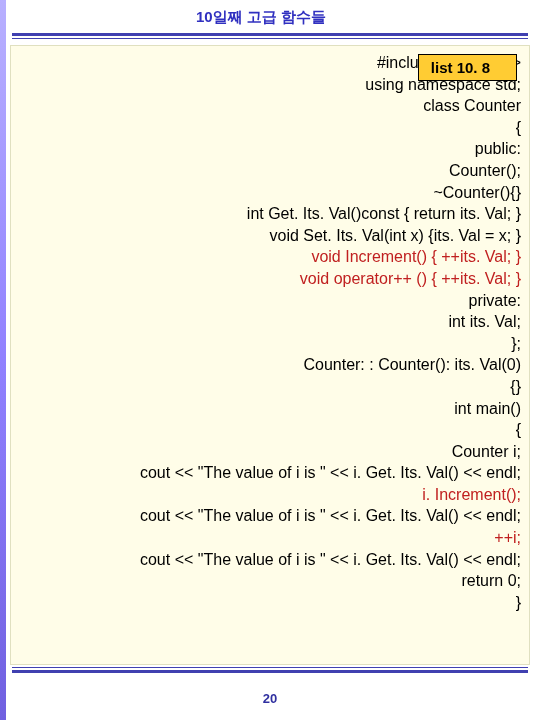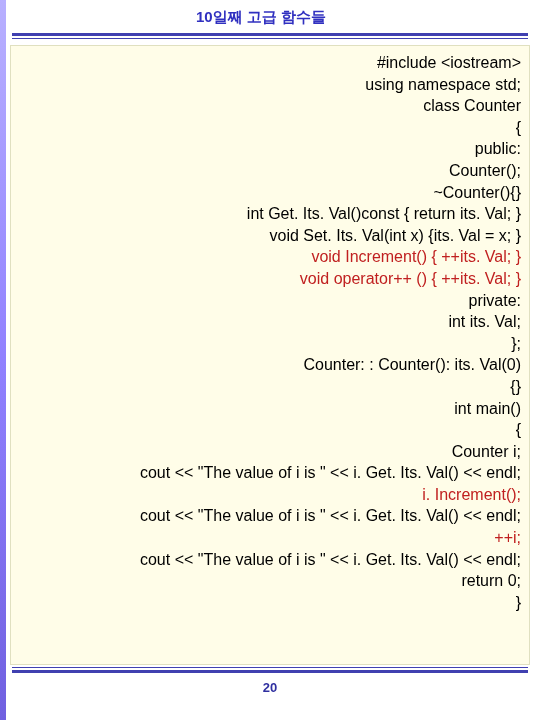--- a/index.html
+++ b/index.html
@@ -77,38 +77,41 @@
     white-space: pre;
     color: #000;
     text-align: right;
   }
   .code .hl { color: #c02020; }
   .page-num {
     text-align: center;
     font-size: 13px;
     color: #3030a0;
     font-weight: bold;
-    padding-top: 7px;
+    padding-top: 18px;
   }
 </style>
 </head>
 <body>
 
 <div class="left-stripe"></div>
 
 <div class="header">
   <span class="header-title">10일째 고급 함수들</span>
 </div>
 
 <div class="divider">
   <div class="thick"></div>
     <div class="thin"></div>
 </div>
 
 <div class="slide-body">
+  <div class="list-badge">
+    <span>list 10. 8</span>
+  </div>
   <div class="code"><span>#include &lt;iostream&gt;</span>
 <span>using namespace std;</span>
 <span>class Counter</span>
 <span>{</span>
 <span>public:</span>
 <span>       Counter();</span>
 <span>       ~Counter(){}</span>
 <span>       int Get. Its. Val()const { return its. Val; }</span>
 <span>       void Set. Its. Val(int x) {its. Val = x; }</span>
 <span class="hl">       void Increment() { ++its. Val; }</span>

